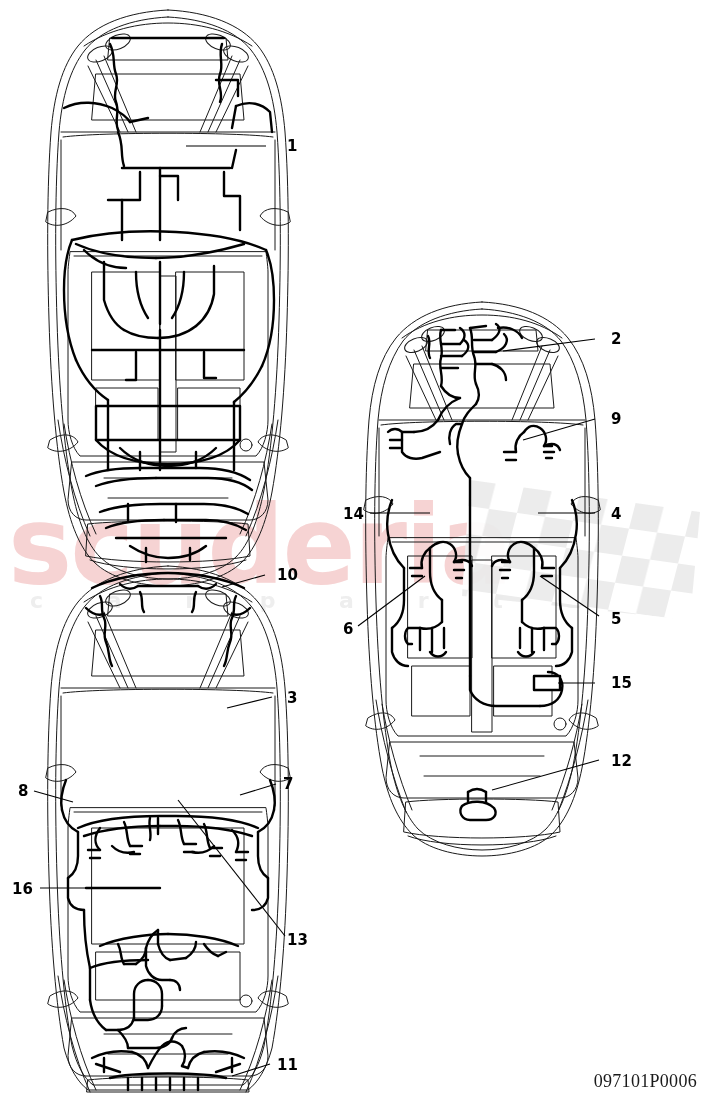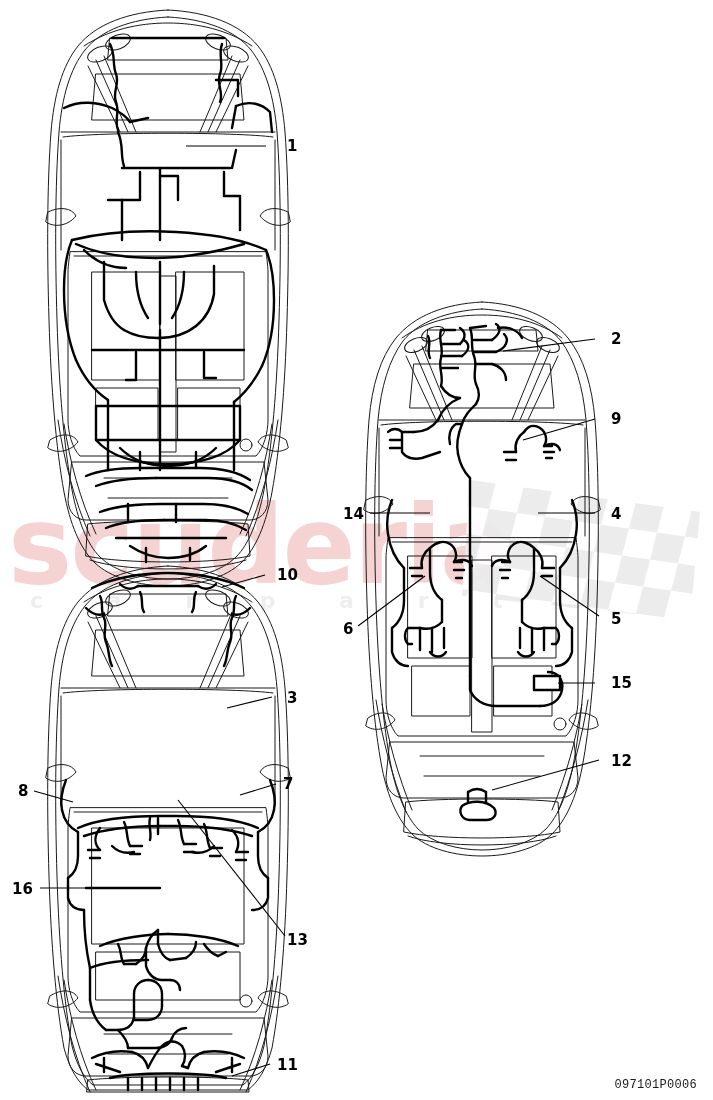--- a/index.html
+++ b/index.html
@@ -49,22 +49,22 @@
     font-weight: 700;
     letter-spacing: 28px;
     color: #eeeeee;
     white-space: nowrap;
     pointer-events: none;
     user-select: none;
   }
   .partnum {
     position: absolute;
     right: 16px; bottom: 8px;
-    font-family: Liberation Mono, monospace;
-    font-size: 12px;
+    font-family: Liberation Serif, serif;
+    font-size: 18px;
     font-weight: 400;
     color: #1a1a1a;
     letter-spacing: 0.3px;
   }
   
   text.callout {
     font-family: "DejaVu Sans", sans-serif;
     font-size: 15px;
     font-weight: 700;
     fill: #000000;

